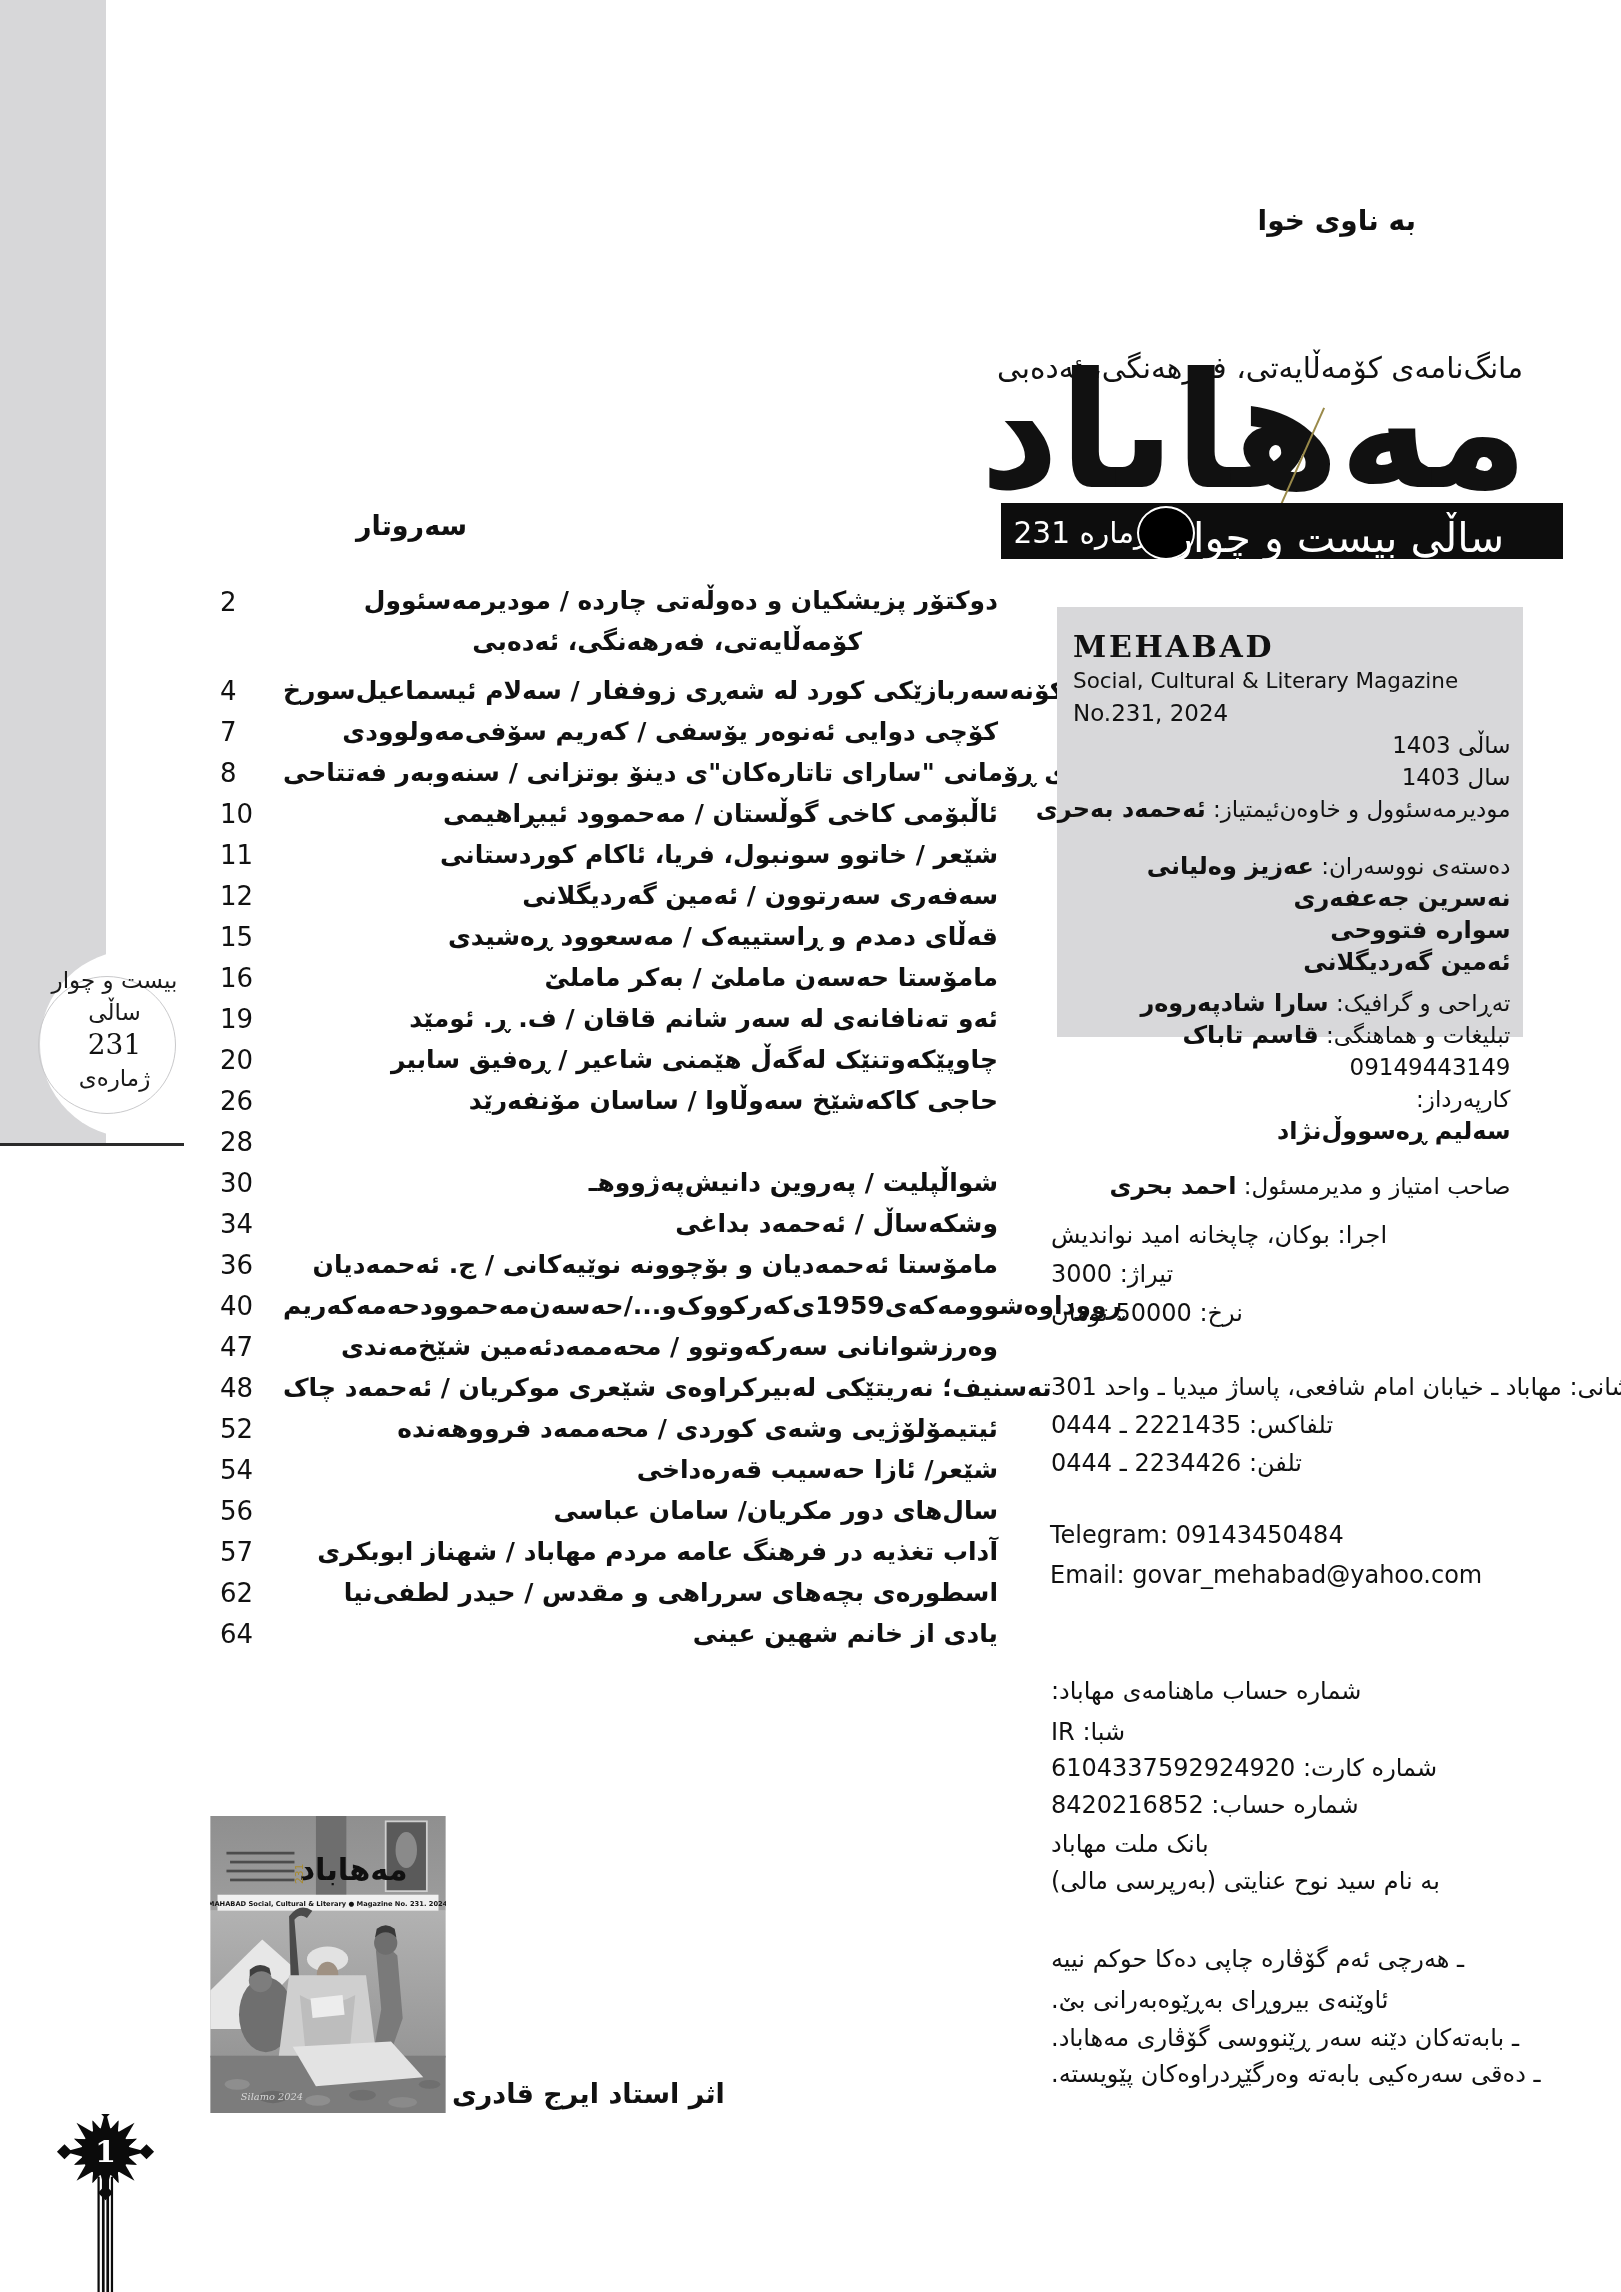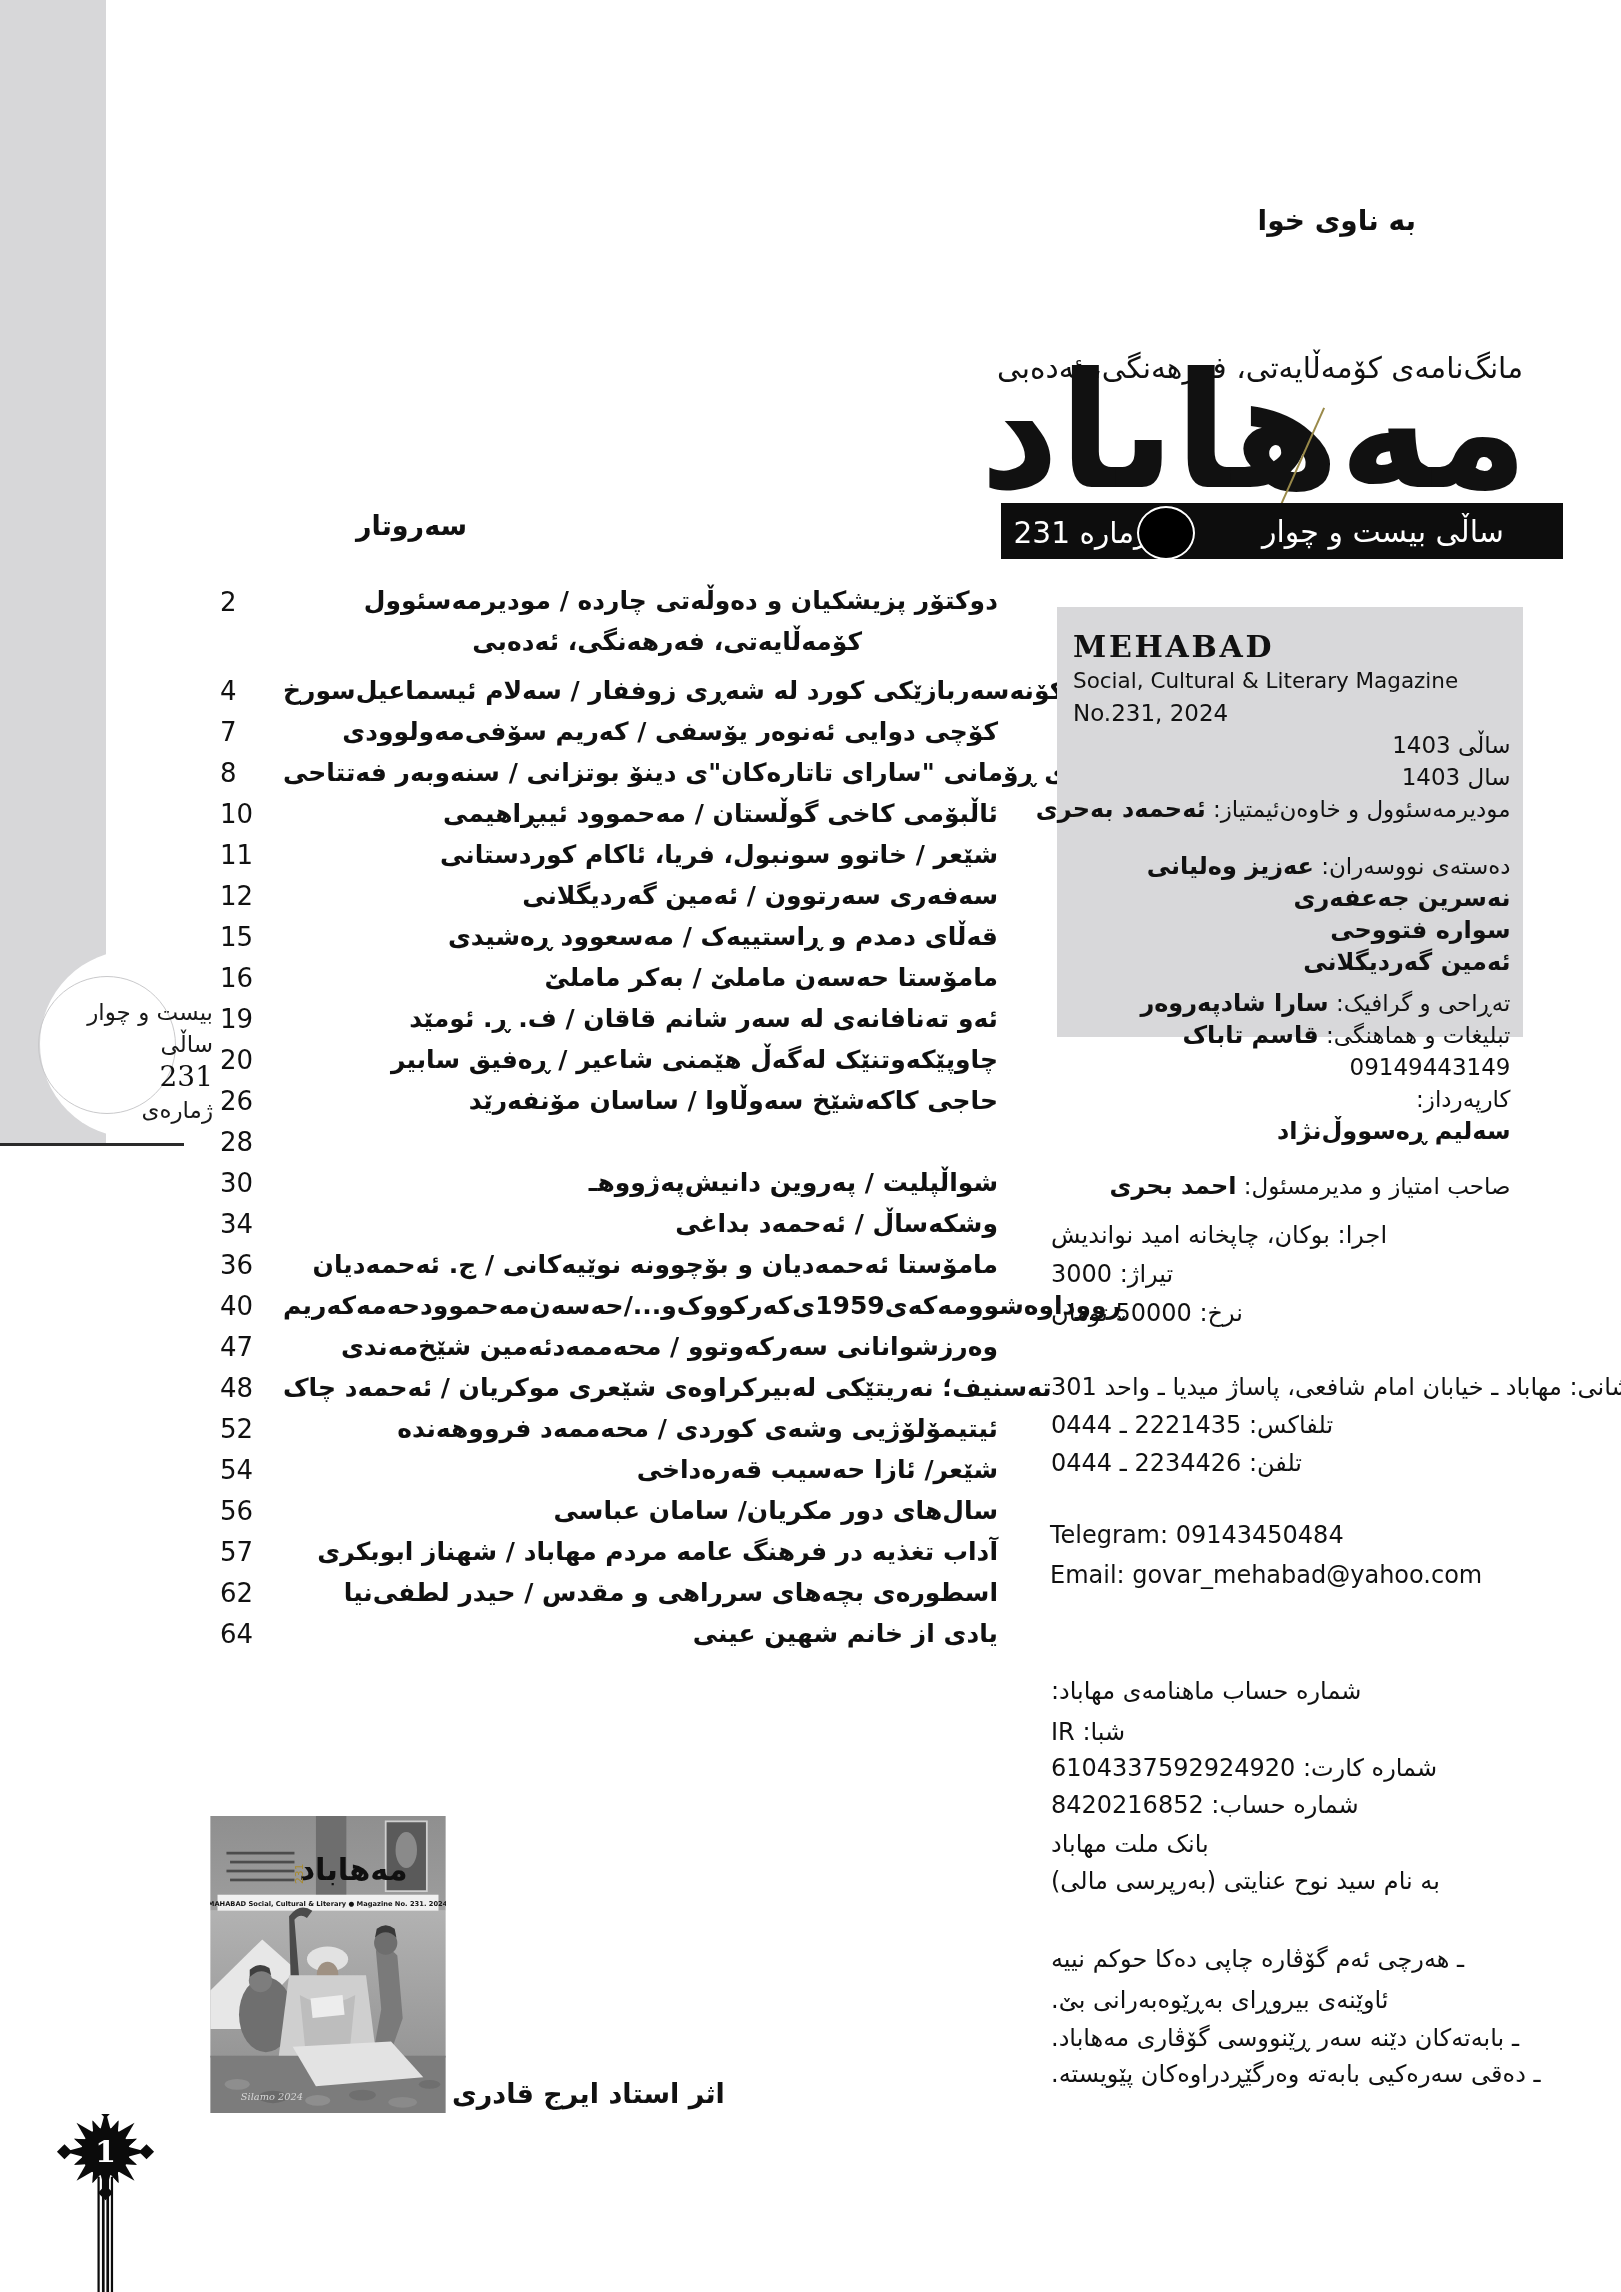--- a/index.html
+++ b/index.html
@@ -4,34 +4,34 @@
 <style>
   html,body{margin:0;padding:0;background:#e8e8e8;}
   .page{
     position:relative; width:1621px; height:2293px; background:#ffffff;
     overflow:hidden; font-family:"DejaVu Sans",sans-serif; color:#111;
   }
   
   .side-strip{position:absolute;left:0;top:0;width:106px;height:1144px;background:#d7d7d9;}
   .side-circle{position:absolute;left:40px;top:950px;width:188px;height:188px;border-radius:50%;background:#ffffff;}
   .side-ring{position:absolute;left:38px;top:976px;width:136px;height:136px;border-radius:50%;border:1.8px solid #c9c9cb;}
-  .side-text{position:absolute;left:16px;top:996px;width:197px;direction:rtl;}
+  .side-text{position:absolute;left:16px;top:964px;width:197px;text-align:center;direction:rtl;}
   .side-line{font-size:23px;line-height:32px;color:#1a1a1a;}
   .side-num{font-family:"DejaVu Serif",serif;font-size:28px;line-height:34px;}
   .side-underline{position:absolute;left:0;top:1143px;width:184px;height:2.7px;background:#2a2a2a;}
 
   
   .bismillah{position:absolute;right:205px;top:204px;font-size:28px;font-weight:bold;direction:rtl;white-space:nowrap;}
   .subtitle{position:absolute;right:98px;top:351px;font-size:29.6px;direction:rtl;white-space:nowrap;}
   .logo{position:absolute;right:93px;top:340px;font-size:154px;font-weight:bold;direction:rtl;white-space:nowrap;letter-spacing:-2.7px;line-height:1.2;transform:scaleY(1.04);}
   .logo-slash{position:absolute;left:1291px;top:401px;width:1.8px;height:158px;background:#9a8a4a;transform:rotate(24deg);}
 
   .issue-bar{position:absolute;left:1001px;top:503px;width:562px;height:56px;background:#0d0d0d;display:flex;align-items:center;}
   .issue-no{position:absolute;left:12.5px;top:12.5px;color:#fff;font-size:29.6px;direction:rtl;white-space:nowrap;}
-  .issue-year{position:absolute;right:59px;top:10.7px;color:#fff;font-size:30px;direction:rtl;white-space:nowrap;}
+  .issue-year{position:absolute;right:59px;top:10.7px;color:#fff;font-size:41px;direction:rtl;white-space:nowrap;}
   .issue-circle{position:absolute;left:136px;top:2.7px;width:54px;height:50px;border-radius:50%;background:#000;border:2.7px solid #fff;}
 
   
   .toc-heading{position:absolute;left:356px;top:510px;font-size:27px;font-weight:bold;direction:rtl;}
   .toc-first{position:absolute;left:220px;top:580px;width:778px;}
   .toc-first .num{position:absolute;left:0;top:7.2px;font-size:26px;}
   .toc-first .l1{direction:rtl;text-align:right;font-size:25px;font-weight:bold;white-space:nowrap;line-height:41px;}
   .toc-first .l2{direction:rtl;text-align:right;font-size:25px;font-weight:bold;white-space:nowrap;line-height:41px;padding-left:0;padding-right:136px;}
   .toc-list{position:absolute;left:220px;top:670px;width:778px;}
   .toc-row{height:41px;display:flex;align-items:center;}

